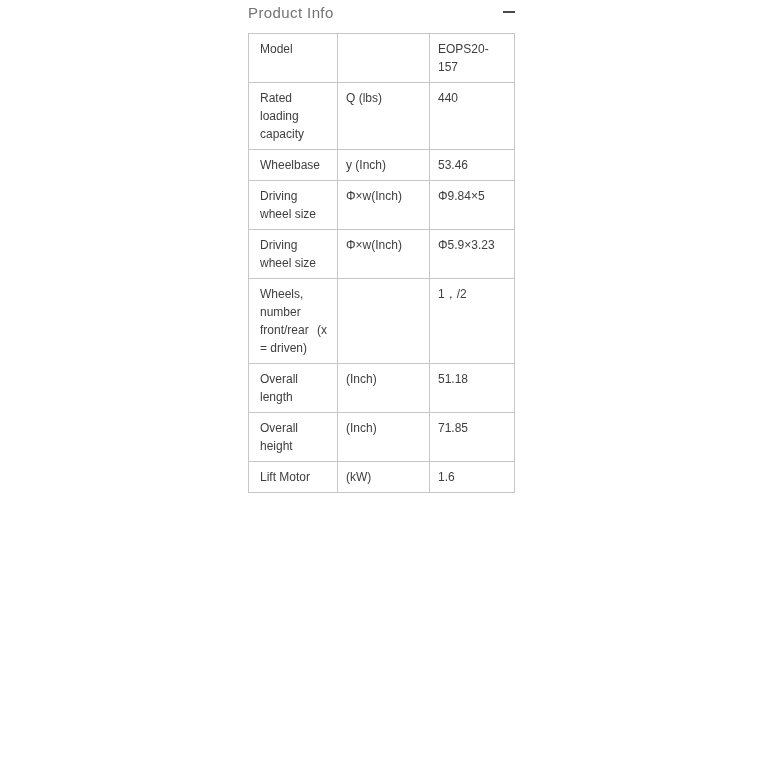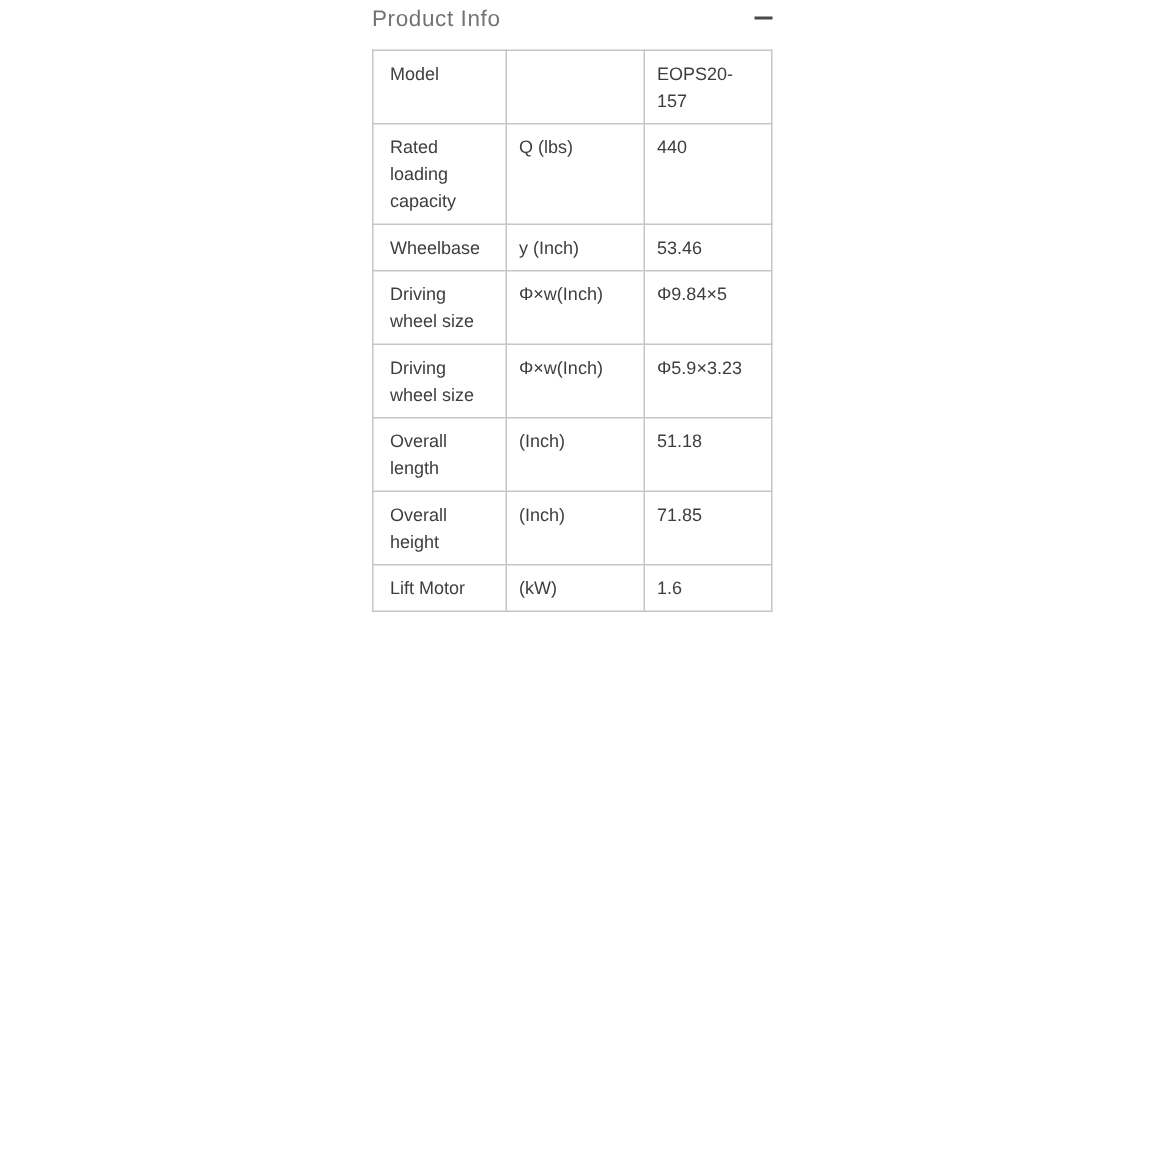--- a/index.html
+++ b/index.html
@@ -111,20 +111,25 @@
     <td class="c-symbol">Φ×w(Inch)</td>
     <td class="c-value">Φ9.84×5</td>
   </tr>
 
   <tr>
     <td class="c-label">Driving wheel size</td>
     <td class="c-symbol">Φ×w(Inch)</td>
     <td class="c-value">Φ5.9×3.23</td>
   </tr>
 
+  <tr>
+    <td class="c-label">Wheels, number front/rear (x = driven)</td>
+    <td class="c-symbol"></td>
+    <td class="c-value">1，/2</td>
+  </tr>
 
 
 
   <tr>
     <td class="c-label">Overall length</td>
     <td class="c-symbol">(Inch)</td>
     <td class="c-value">51.18</td>
   </tr>
 
   <tr>

